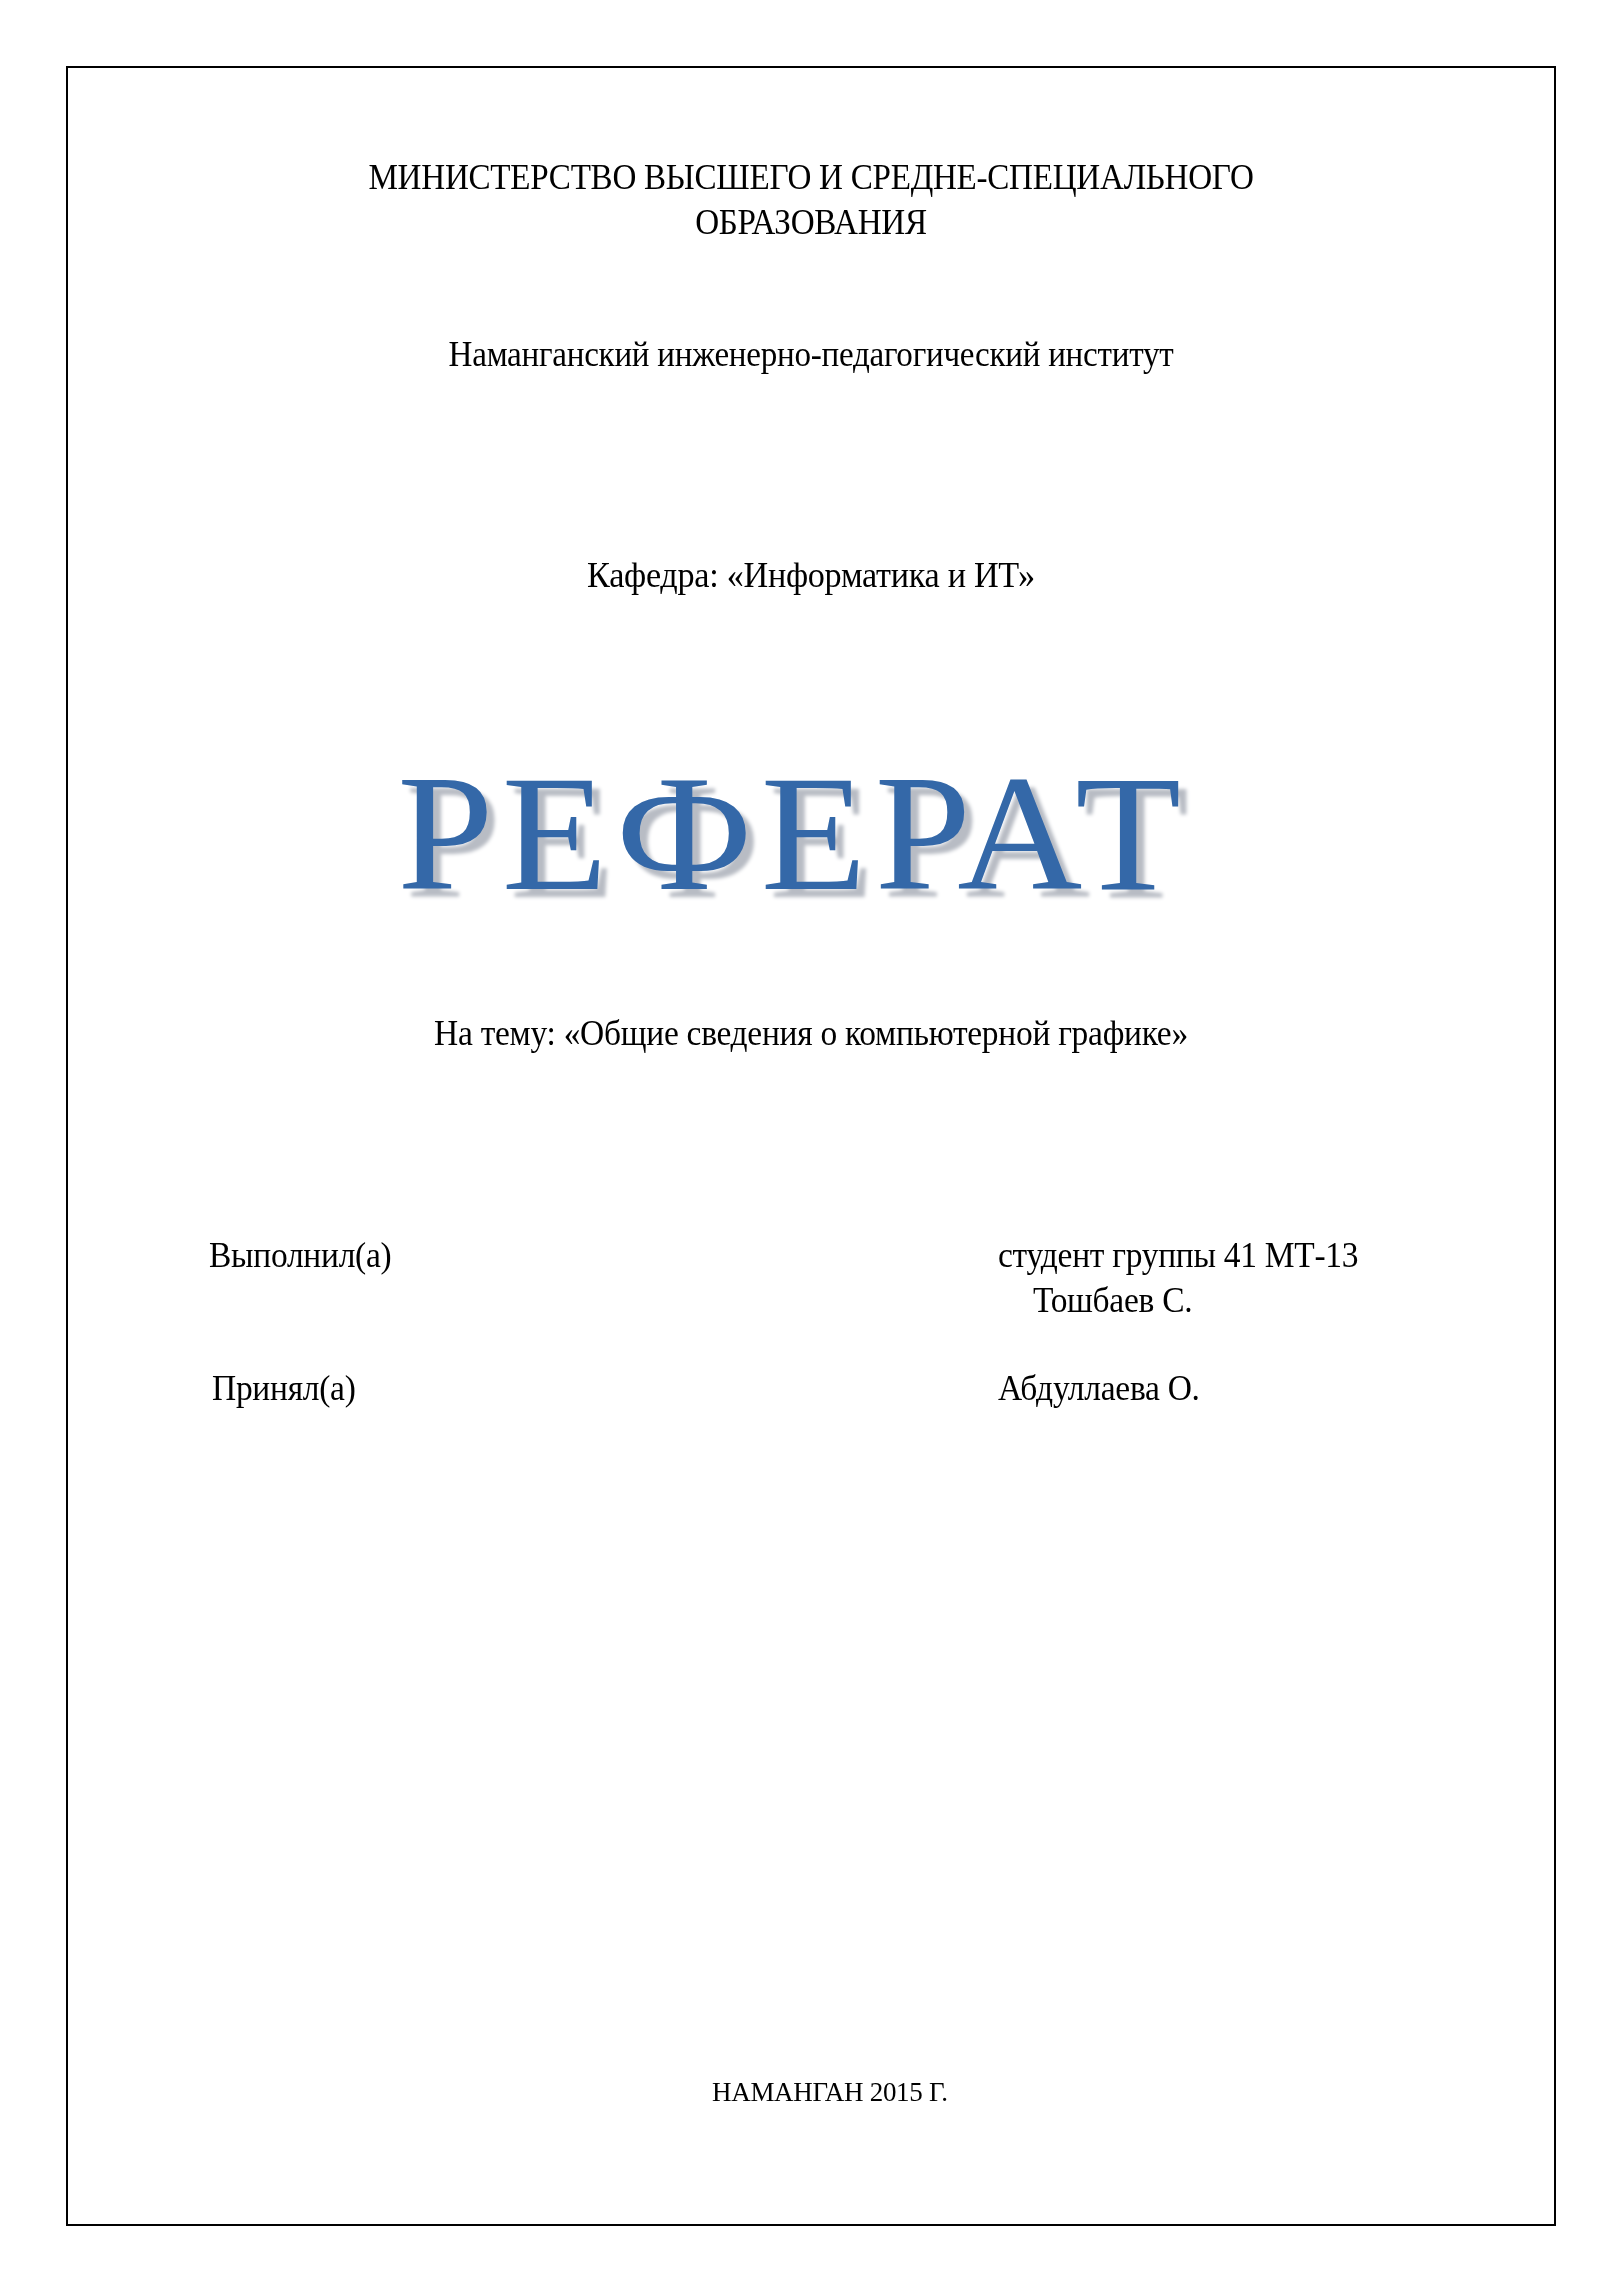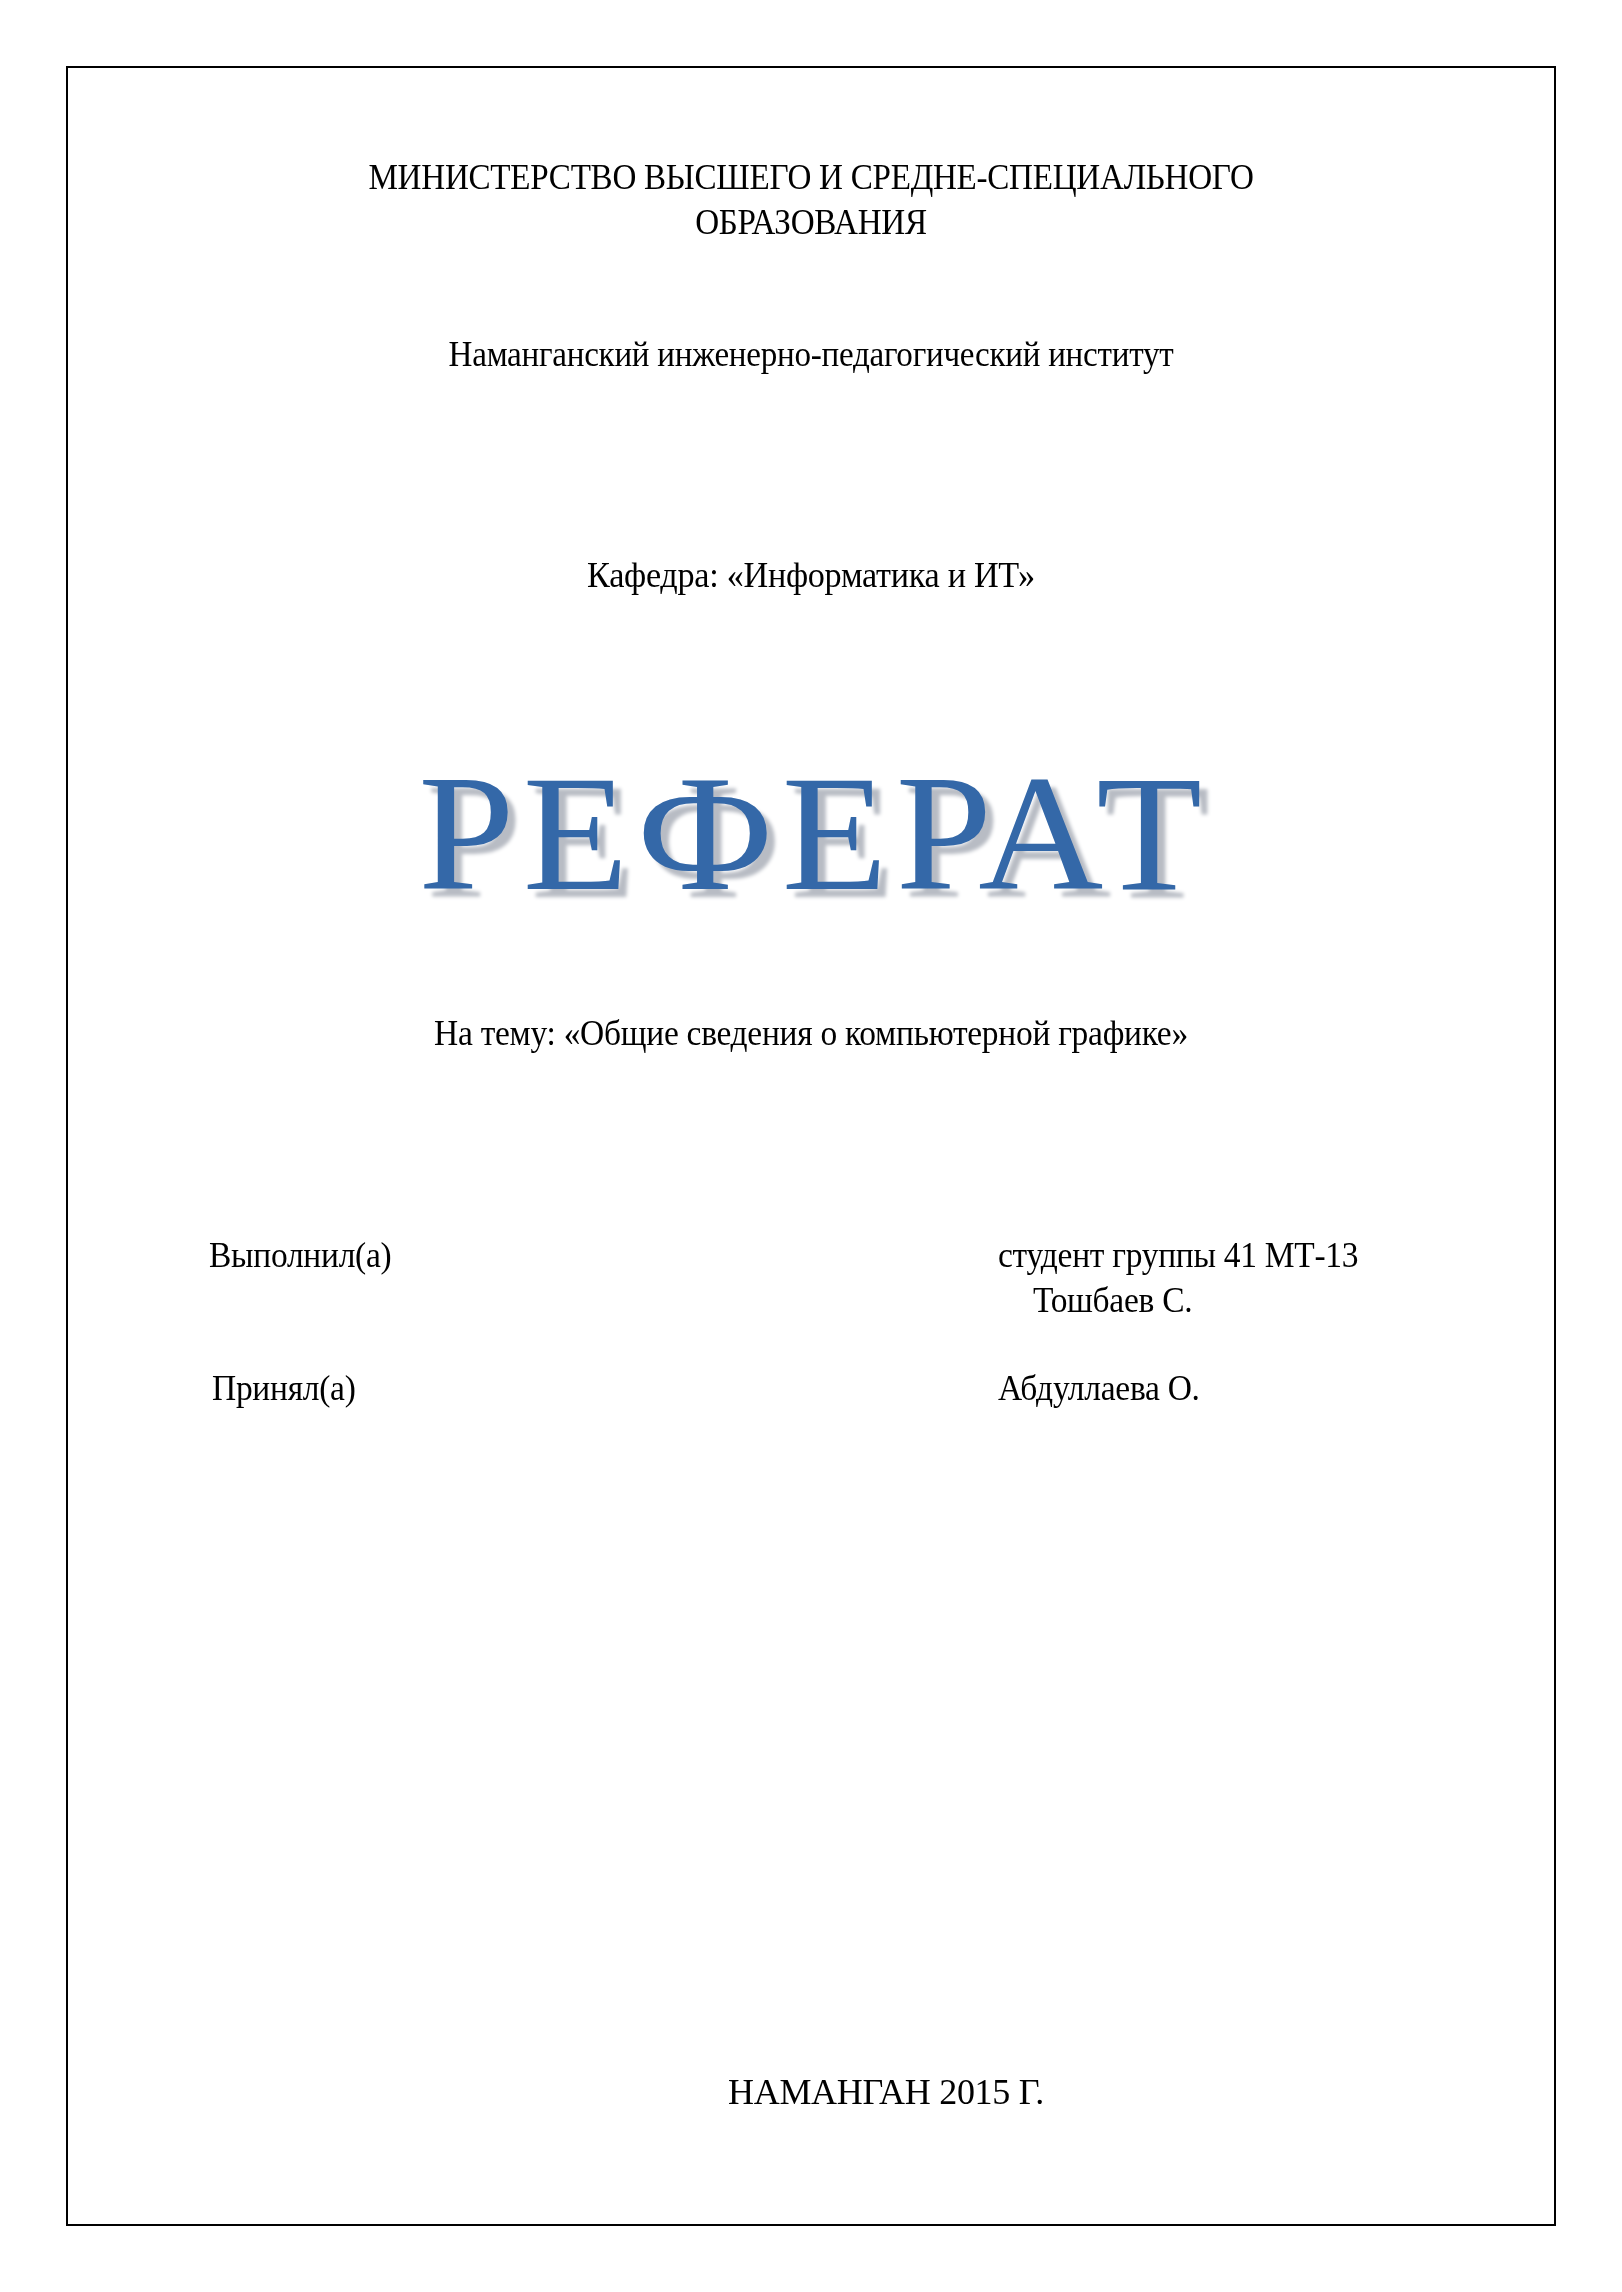--- a/index.html
+++ b/index.html
@@ -49,21 +49,21 @@
     transform: scaleX(0.92);
     transform-origin: center;
   }
   .kafedra {
     top: 554px;
     transform: scaleX(0.95);
     transform-origin: center;
   }
   .referat {
     position: absolute;
-    left: 363px;
+    left: 342px;
     top: 716px;
     width: 902px;
     height: 235px;
     display: flex;
     align-items: center;
     justify-content: center;
   }
   .referat-word {
     font-family: "Liberation Serif", "DejaVu Serif", serif;
     font-size: 165px;
@@ -84,22 +84,21 @@
     transform-origin: left;
   }
   .right-col {
     left: 998px;
     transform: scaleX(0.93);
     transform-origin: left;
   }
   .city {
     top: 2071px;
     left: 712px;
-    font-size: 36px;
-    margin-left: 16px;
+    font-size: 27px;
   }
 </style>
 </head>
 <body>
 
 <div class="page-frame"></div>
 
 <div class="line center ministry">
   <div>МИНИСТЕРСТВО ВЫСШЕГО И СРЕДНЕ-СПЕЦИАЛЬНОГО</div>
   <div>ОБРАЗОВАНИЯ</div>

